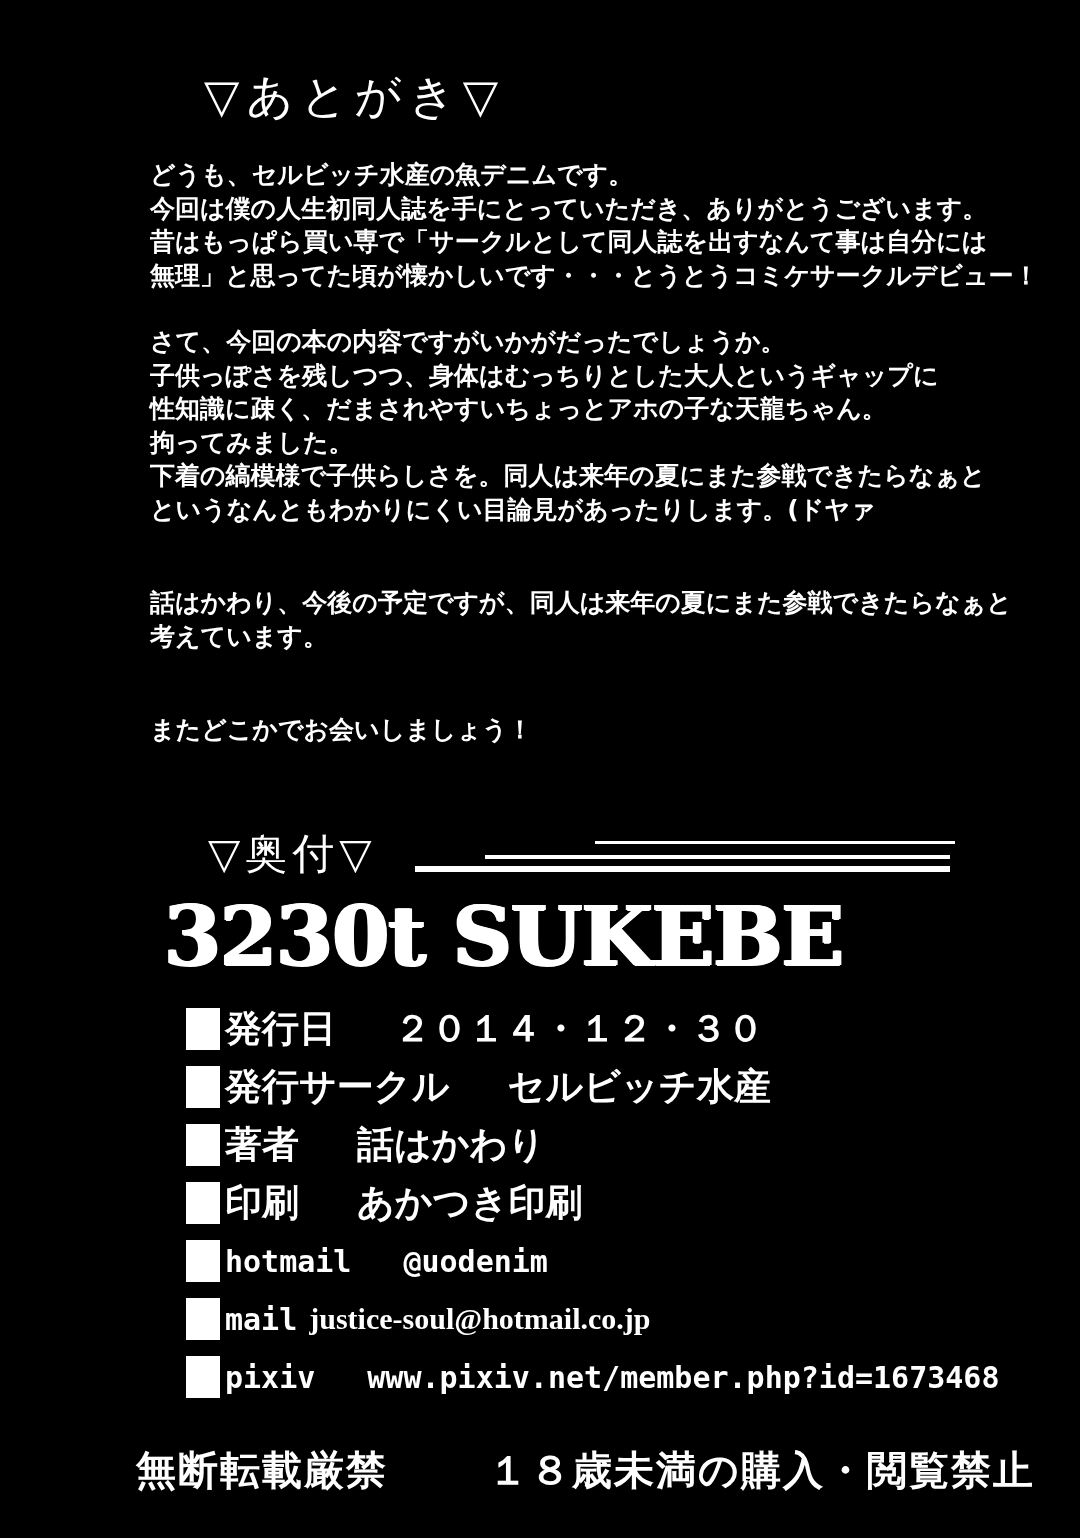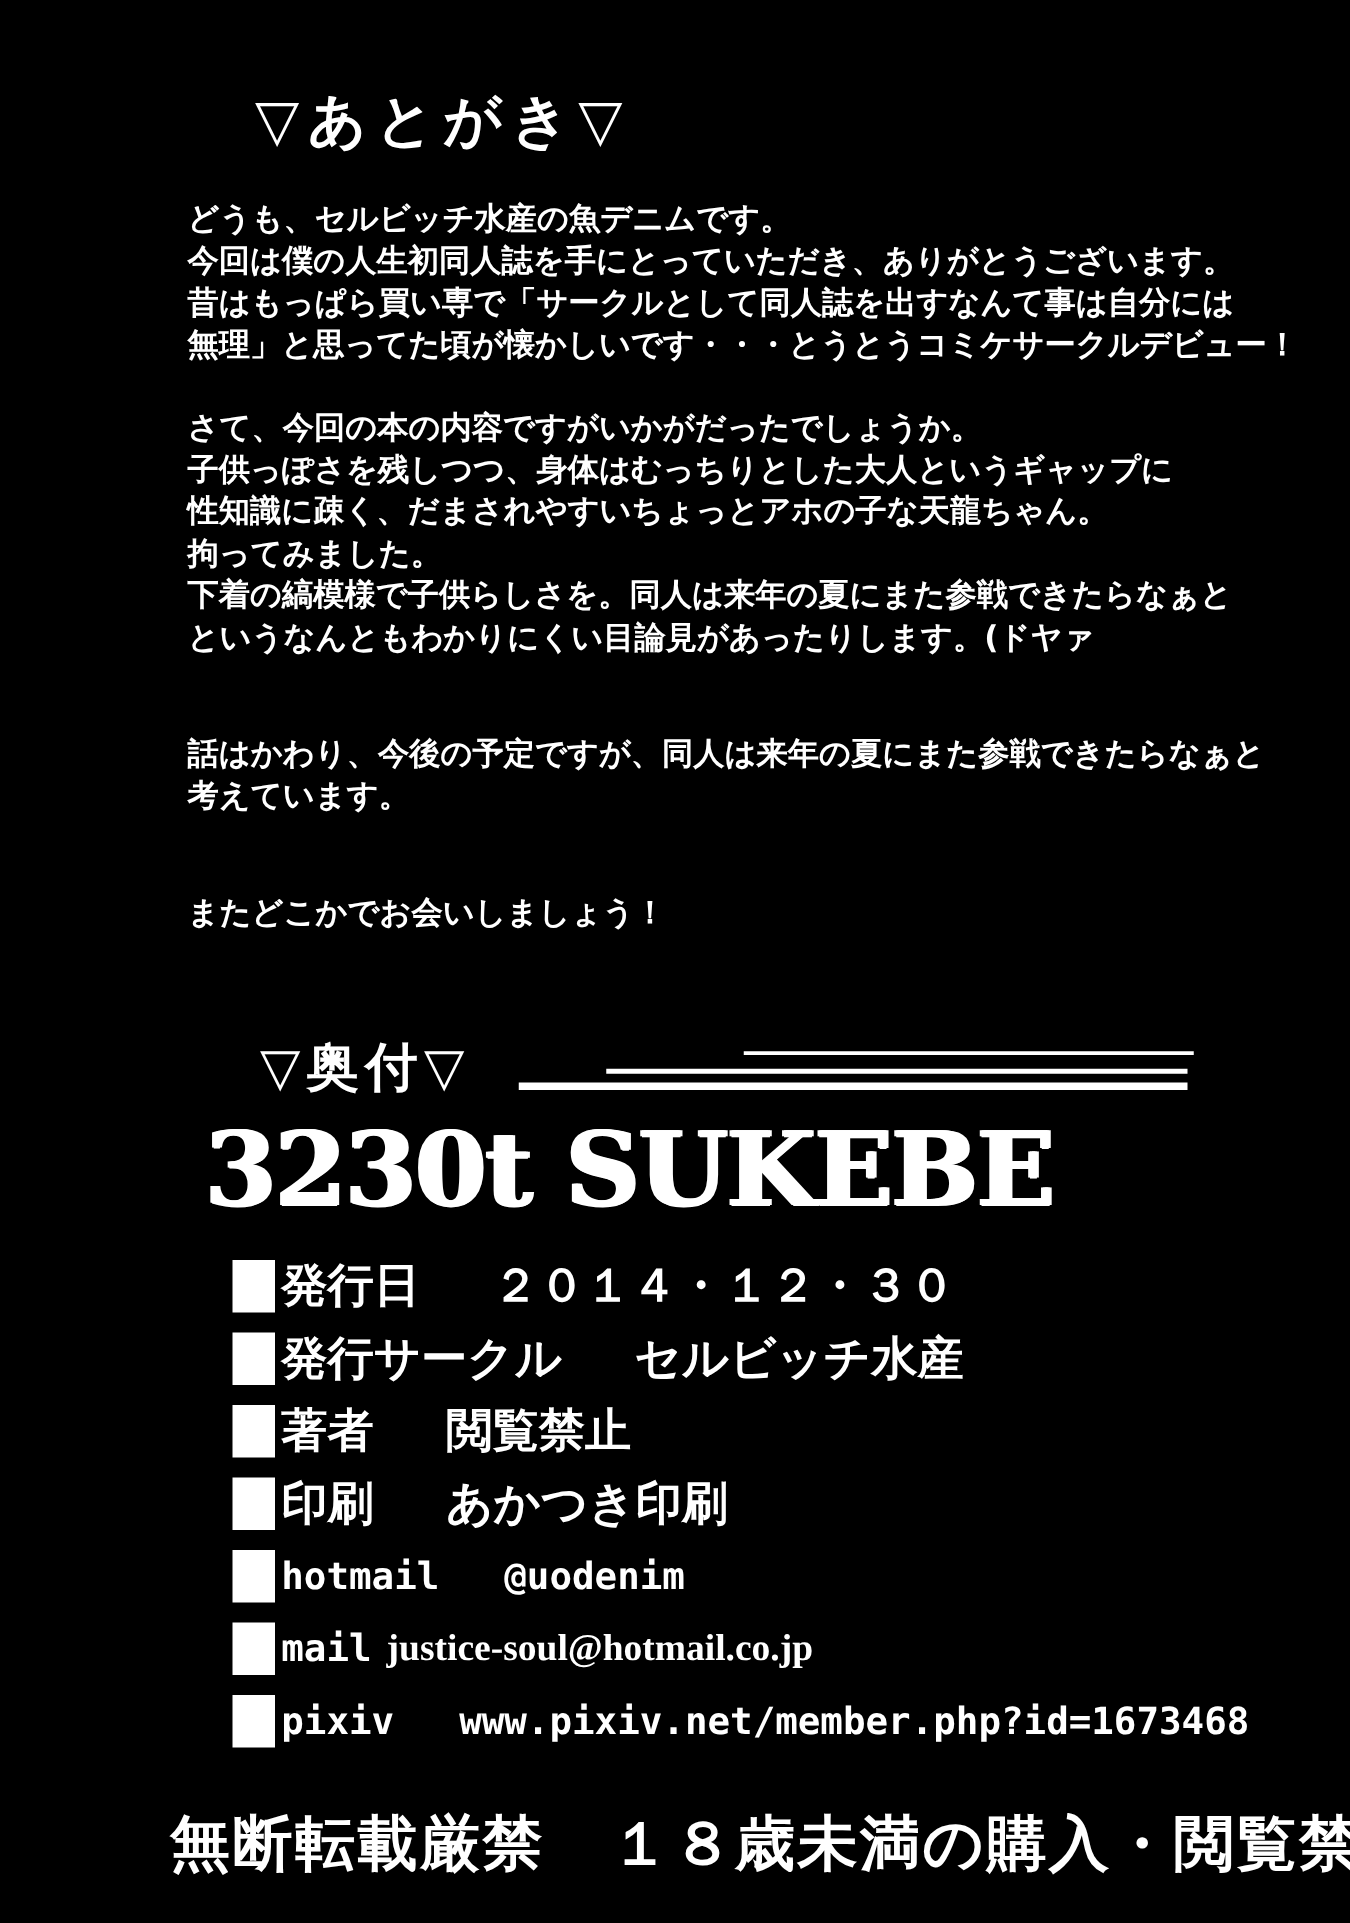--- a/index.html
+++ b/index.html
@@ -13,21 +13,21 @@
     height: 1538px;
     background: #000000;
     color: #ffffff;
     font-family: "DejaVu Sans", sans-serif;
     overflow: hidden;
   }
 
   
   .section-title {
     position: absolute;
-    font-weight: 700;
+    font-weight: 400;
     font-size: 46px;
     letter-spacing: 7px;
     white-space: nowrap;
     text-align: center;
   }
   #afterword-title { left: 204px; top: 66px; }
   #colophon-title  { left: 208px; top: 826px; font-size: 42px; letter-spacing: 5px; }
 
   
   .para {
@@ -95,21 +95,21 @@
     font-weight: 700;
   }
   .colophon-row.mono .value { margin-left: 52px; }
   #row-mail .value { margin-left: 12px; font-family: Liberation Serif, serif; }
 
   
   .footer-text {
     position: absolute;
     top: 1443px;
     font-weight: 700;
-    font-size: 48px;
+    font-size: 40px;
     letter-spacing: 2px;
     white-space: nowrap;
   }
   #footer-left  { left: 136px; }
   #footer-right { left: 488px; }
 </style>
 </head>
 <body>
 
 <div id="page">
@@ -159,21 +159,21 @@
 
     <div class="colophon-row">
       <span class="bullet"></span>
       <span class="label">発行サークル</span>
       <span class="value">セルビッチ水産</span>
     </div>
 
     <div class="colophon-row">
       <span class="bullet"></span>
       <span class="label">著者</span>
-      <span class="value">閲覧禁止</span>
+      <span class="value">話はかわり</span>
     </div>
 
     <div class="colophon-row">
       <span class="bullet"></span>
       <span class="label">印刷</span>
       <span class="value">あかつき印刷</span>
     </div>
 
     <div class="colophon-row mono" id="row-twitter">
       <span class="bullet"></span>

